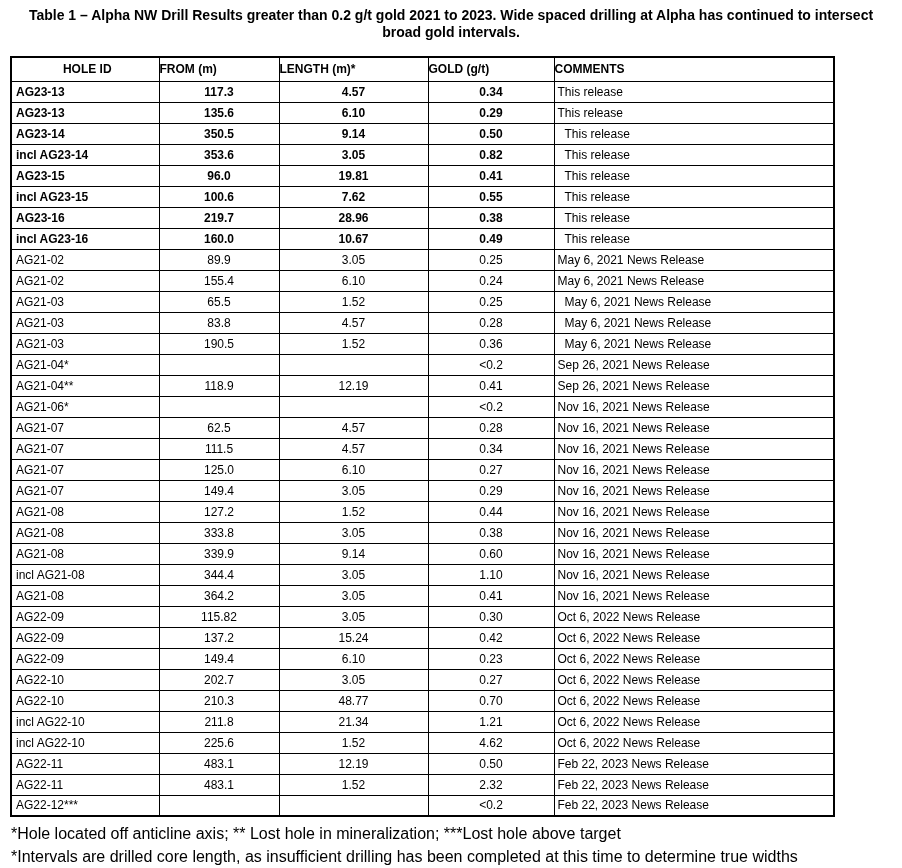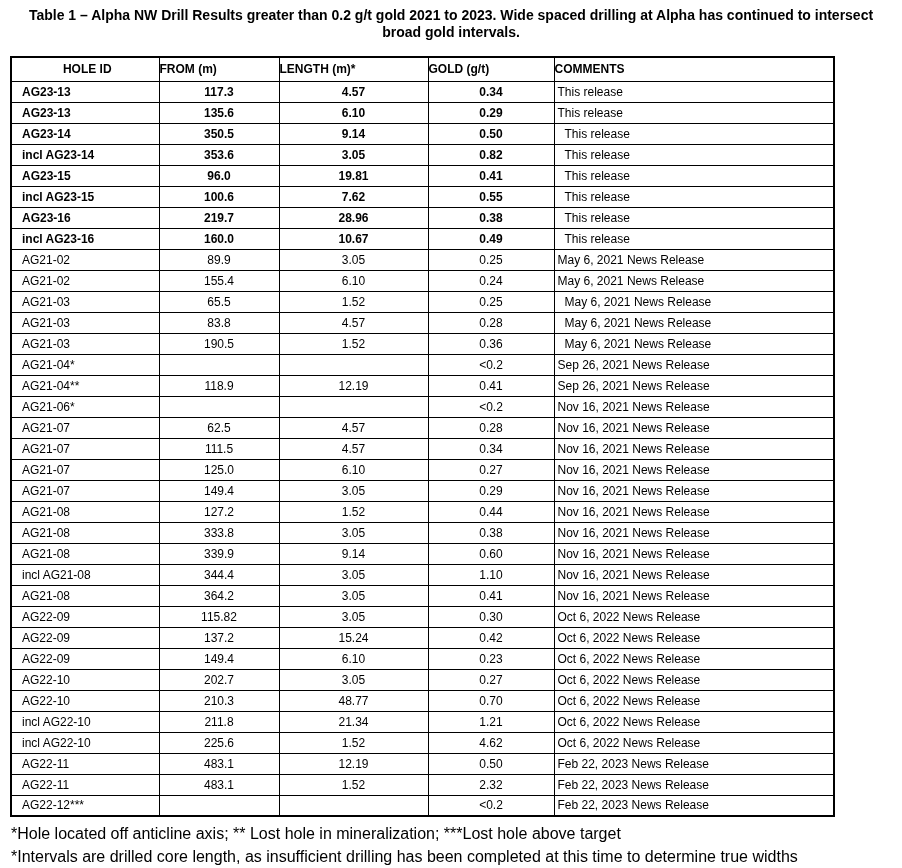--- a/index.html
+++ b/index.html
@@ -33,21 +33,21 @@
     white-space: nowrap;
   }
   table.drill th {
     height: 24px;
     font-weight: bold;
     text-align: left;
     vertical-align: middle;
   }
   table.drill th.th-left { text-align: center; padding-left: 4px; }
   table.drill td { height: 21px; vertical-align: middle; }
-  .td-left   { text-align: left; padding-left: 10px; }
+  .td-left   { text-align: left; padding-left: 4px; }
   .td-center { text-align: center; }
   .td-comment { text-align: left; padding-left: 3px; }
   .td-comment.indent { padding-left: 10px; }
   tr.bold-row td { font-weight: bold; }
   tr.bold-row td.td-comment { font-weight: normal; margin-left: 12px; }
   .footnotes { margin: 9px 0 0 11px; }
   .footnote { font-size: 16px; line-height: 15px; margin-bottom: 8px; }
   .footnote.italic { }
 </style>
 </head>

